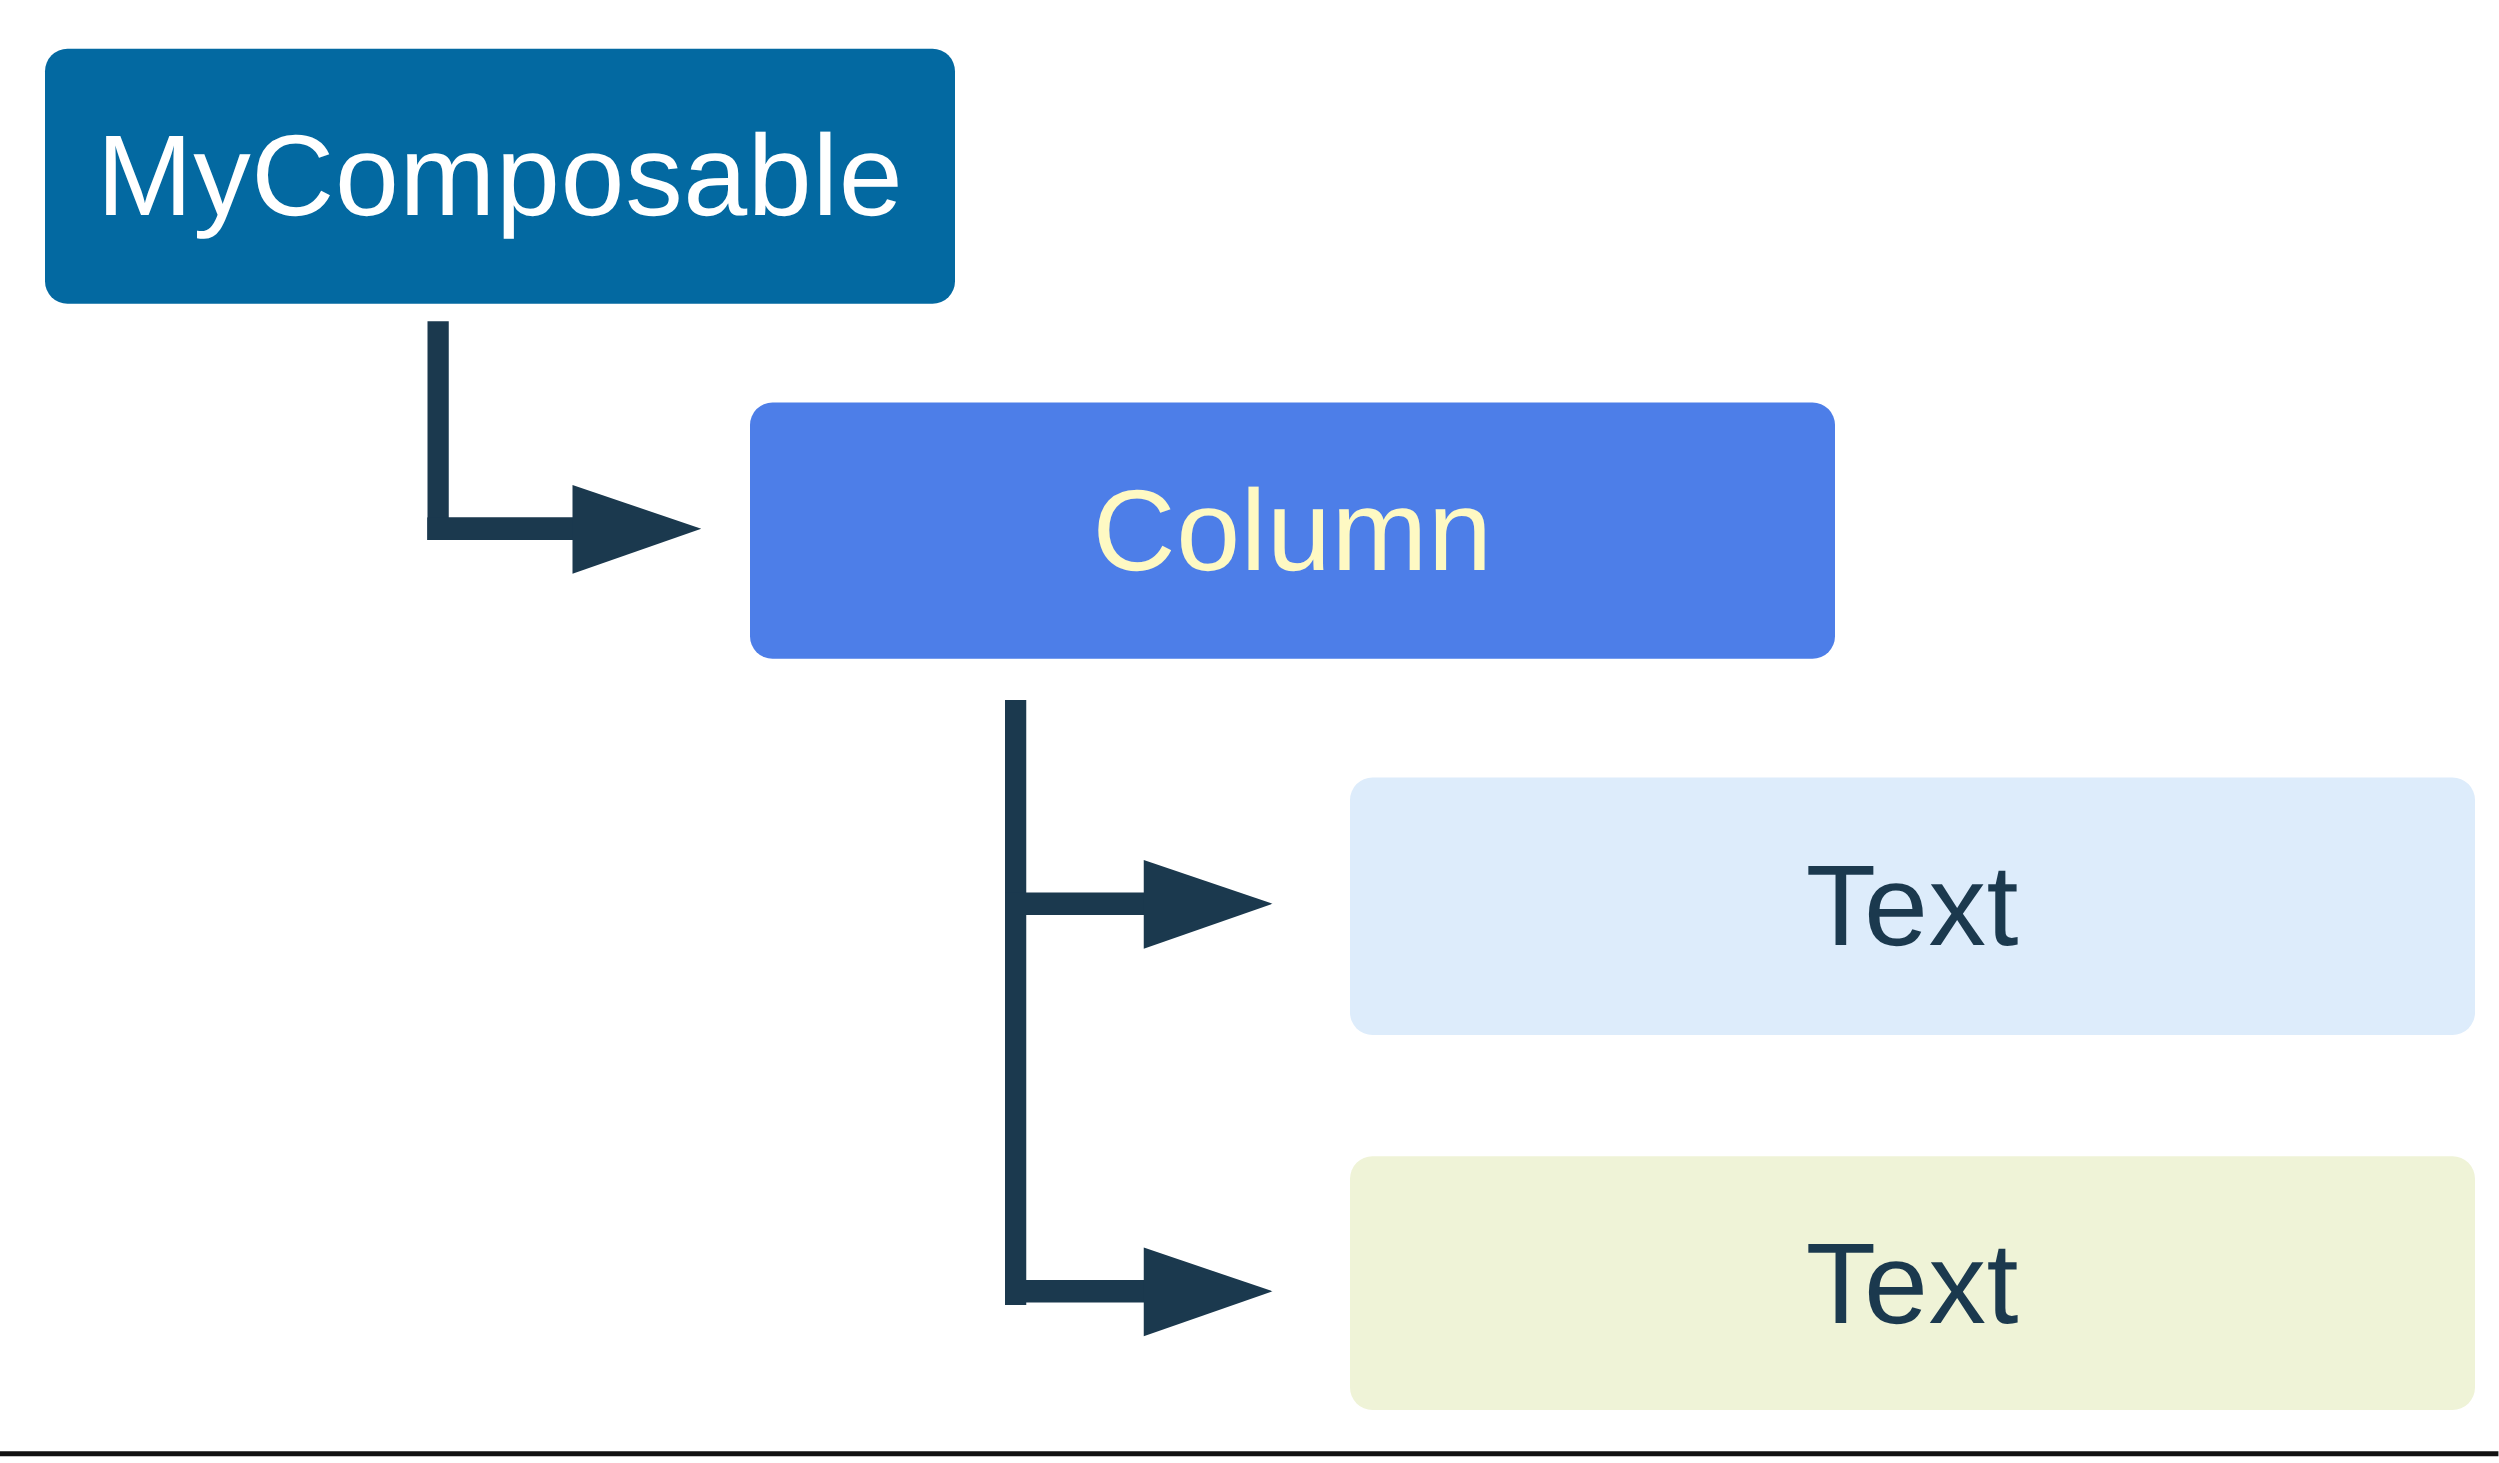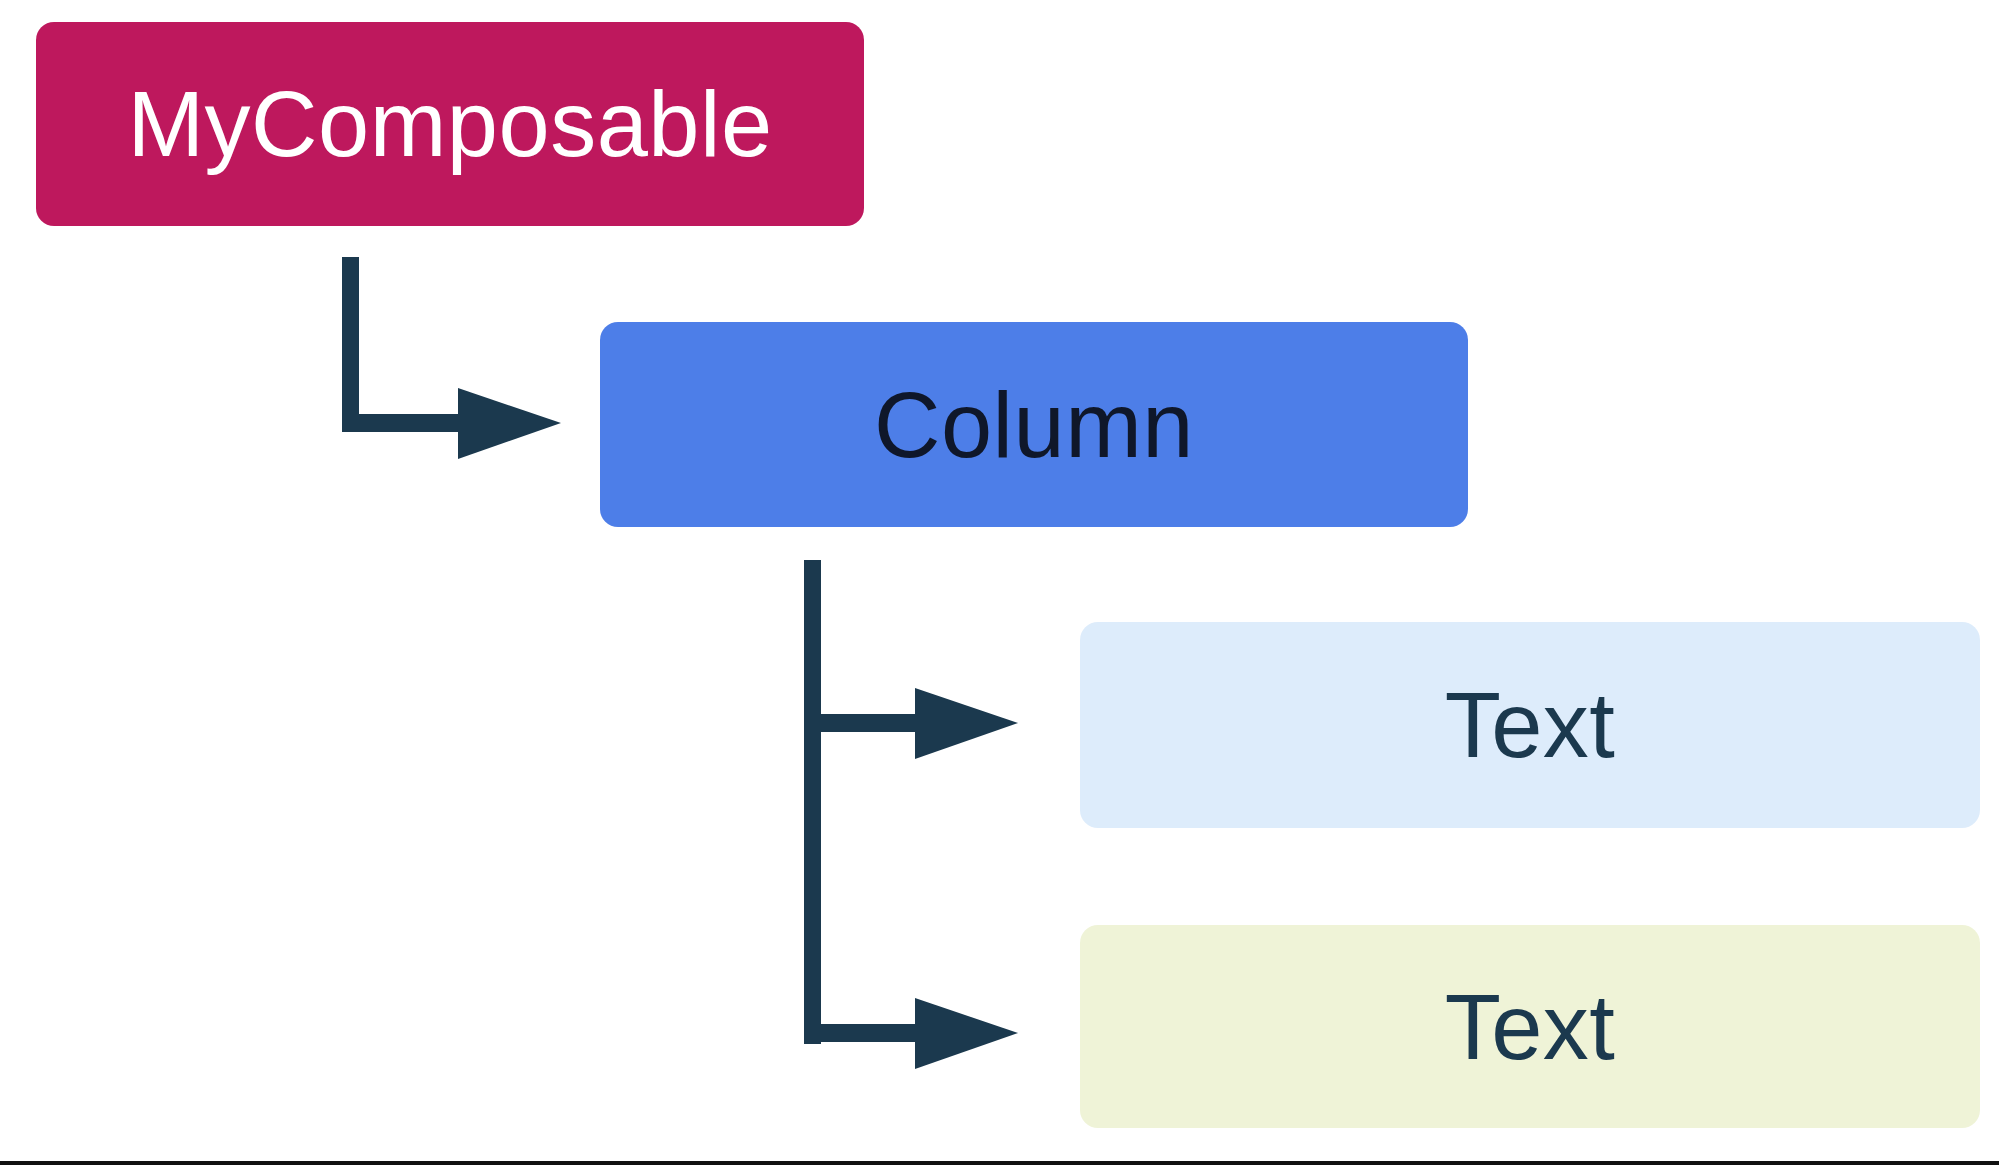--- a/index.html
+++ b/index.html
@@ -29,39 +29,39 @@
   .node-label {
     font-family: "Liberation Sans", sans-serif;
     font-weight: 400;
     letter-spacing: 0.5px;
     white-space: nowrap;
     line-height: 1;
   }
   
   #node-root {
     left: 36px;
-    top: 22px;
-    width: 828px;
+    top: 39px;
+    width: 728px;
     height: 204px;
-    background: #be185d;
+    background: #0369a1;
   }
   #node-root .node-label {
     color: #ffffff;
     font-size: 92px;
   }
   
   #node-column {
     left: 600px;
     top: 322px;
     width: 868px;
     height: 205px;
     background: #4d7ee8;
   }
   #node-column .node-label {
-    color: #0f172a;
+    color: #fef9c3;
     font-size: 92px;
   }
   
   #node-text-1 {
     left: 1080px;
     top: 622px;
     width: 900px;
     height: 206px;
     background: #ddecfb;
   }

